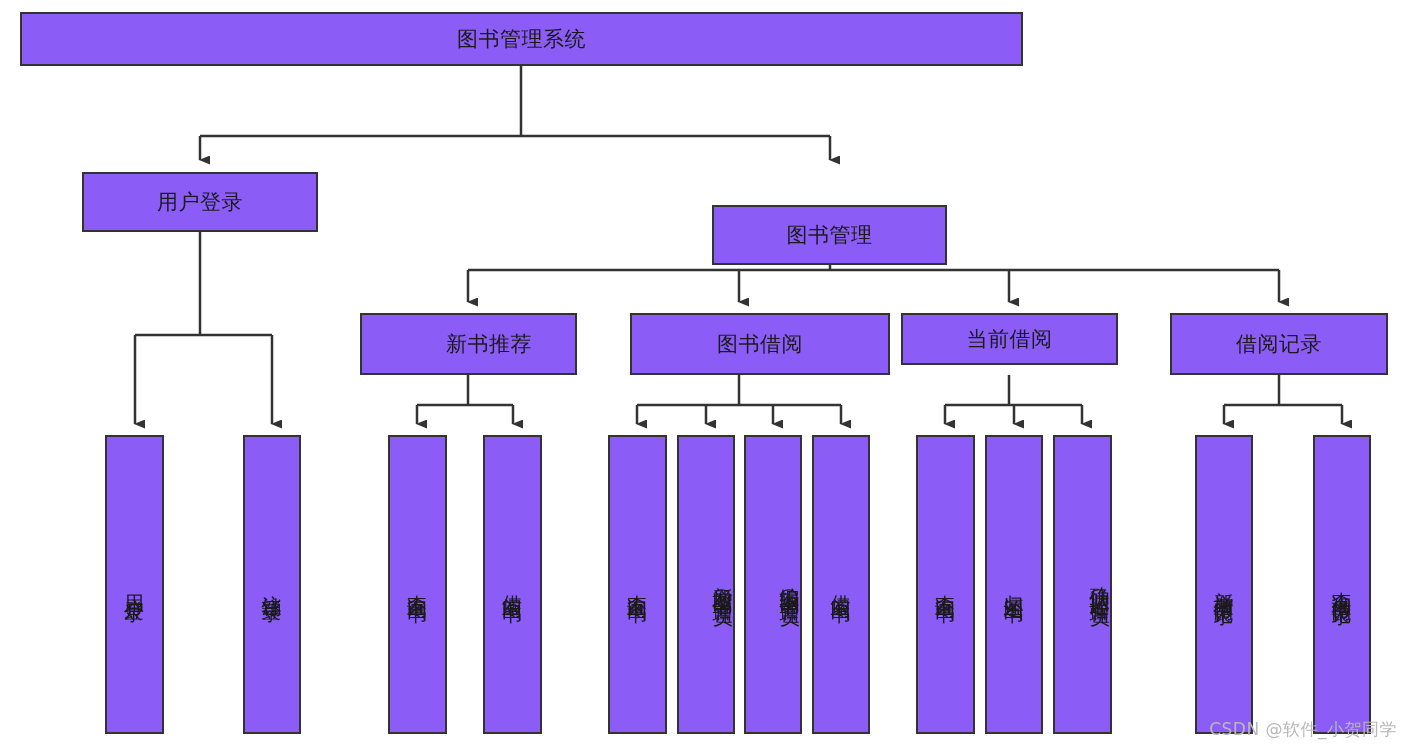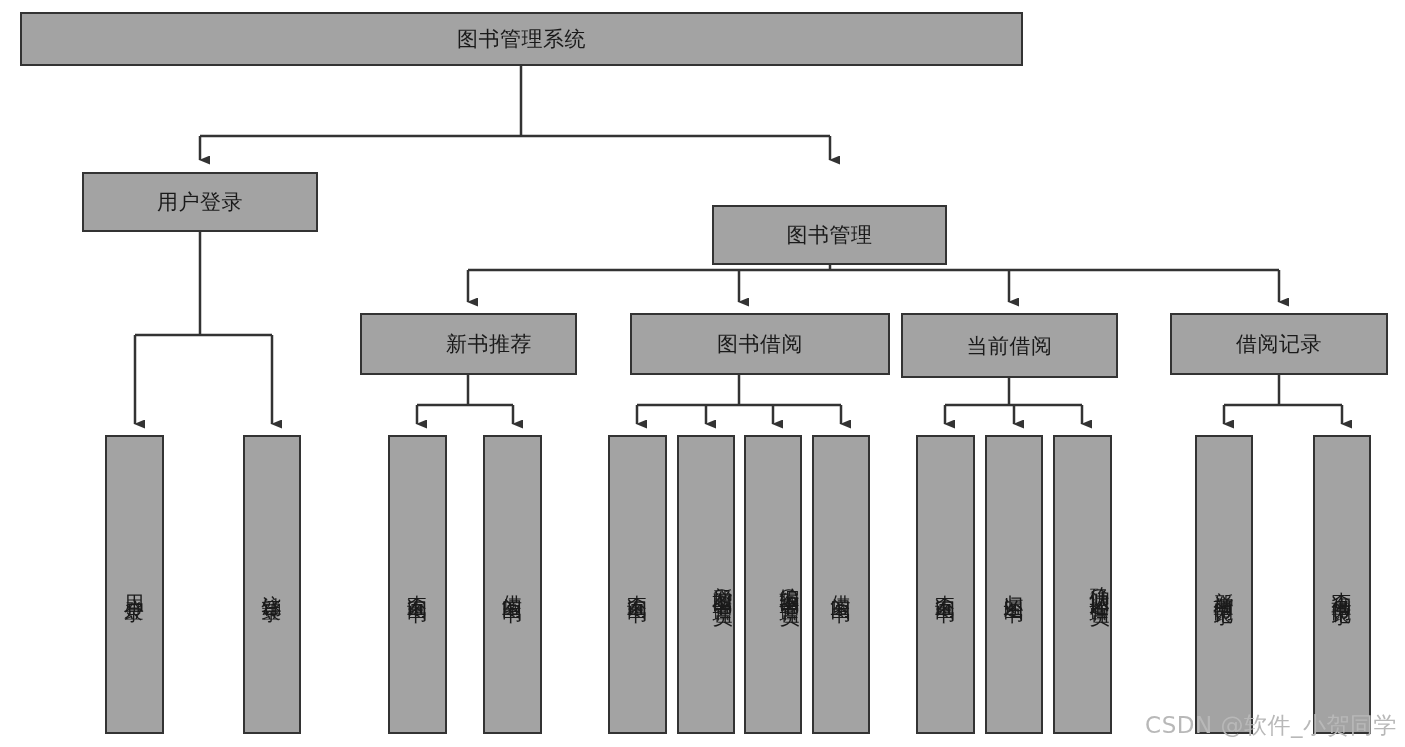--- a/index.html
+++ b/index.html
@@ -21,21 +21,21 @@
     position: absolute;
     left: 0;
     top: 0;
     width: 1405px;
     height: 747px;
   }
   .node {
     position: absolute;
     box-sizing: border-box;
     border: 2px solid #333333;
-    background: #a3a3a3;
+    background: #8b5cf6;
     display: flex;
     align-items: center;
     justify-content: center;
     color: #1a1a1a;
   }
   .node.horizontal {
     font-size: 21px;
     letter-spacing: 0.5px;
   }
   .node.vertical {
@@ -52,21 +52,21 @@
   .node.vertical.top-aligned {
     align-items: flex-start;
   }
   .node-label {
     display: block;
   }
   #watermark {
     position: absolute;
     right: 8px;
     bottom: 6px;
-    font-size: 23px;
+    font-size: 17px;
     color: #b8b8b8;
     letter-spacing: 0.5px;
     user-select: none;
     white-space: nowrap;
   }
 </style>
 </head>
 <body>
 
 <div id="diagram-root">
@@ -131,21 +131,21 @@
   <div class="node horizontal" style="left:712px; top:172px; width:235px; height:60px;margin-top:33px;">
     <span class="node-label">图书管理</span>
   </div>
 
   <div class="node horizontal" style="left:360px; top:313px; width:217px; height:62px;padding-left:41px;">
     <span class="node-label">新书推荐</span>
   </div>
   <div class="node horizontal" style="left:630px; top:313px; width:260px; height:62px;">
     <span class="node-label">图书借阅</span>
   </div>
-  <div class="node horizontal" style="left:901px; top:313px; width:217px; height:65px;">
+  <div class="node horizontal" style="left:901px; top:313px; width:217px; height:52px;">
     <span class="node-label">当前借阅</span>
   </div>
   <div class="node horizontal" style="left:1170px; top:313px; width:218px; height:62px;">
     <span class="node-label">借阅记录</span>
   </div>
 
   <div class="node vertical" style="left:105px; top:435px; width:59px; height:299px; align-items:center;">
     <span class="node-label">用户登录</span>
   </div>
   <div class="node vertical" style="left:243px; top:435px; width:58px; height:299px; align-items:center;">

